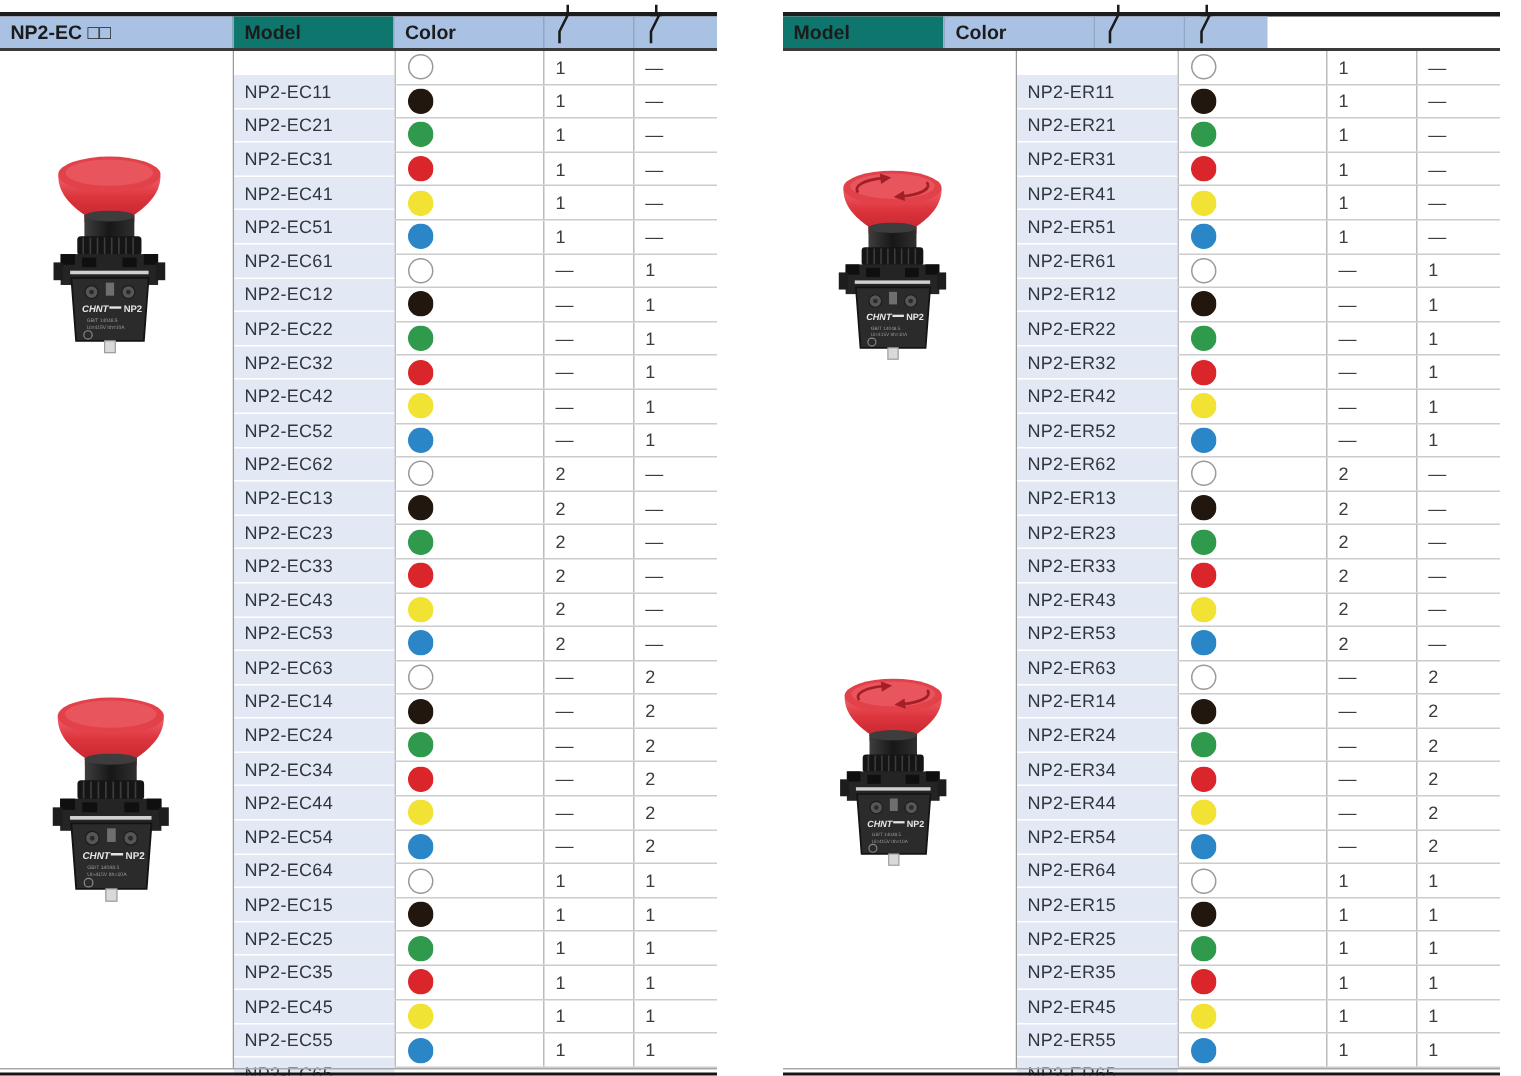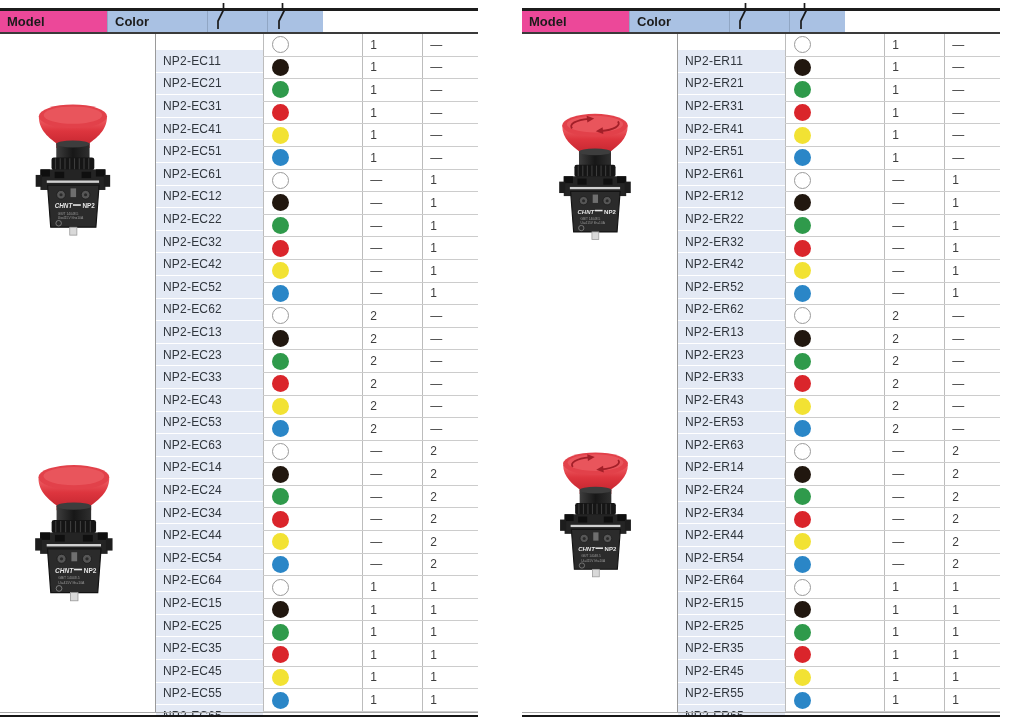--- a/index.html
+++ b/index.html
@@ -19,21 +19,21 @@
     display:flex; height:26px;
     border-top:3px solid #1c1c1c;
     border-bottom:2px solid #3a3a3a;
   }
   .thead .cell {
     background:#a9c1e3; display:flex; align-items:center;
     font-weight:bold; font-size:13px; color:#1b1b1b;
     padding-left:7px; overflow:visible;
   }
   .thead .cell + .cell { border-left:1px solid #90a6c4; }
-  .thead .cell.model-h { background:#ec4899; }
+  .thead .cell.model-h { background:#0f766e; }
   .col-img   { width:155px; }
   .col-model { width:107px; }
   .col-color { width:100px; }
   .col-no    { width:60px;  }
   .col-nc    { width:56px;  }
 
   .contact-sym { position:relative; top:-6px; }
 
   
   .tbody { display:flex; }
@@ -84,20 +84,21 @@
     <linearGradient id="bodyG" x1="0" y1="0" x2="1" y2="0">
       <stop offset="0" stop-color="#3e3e3e"></stop>
       <stop offset="0.5" stop-color="#171717"></stop>
       <stop offset="1" stop-color="#2f2f2f"></stop>
     </linearGradient>
   </defs>
 </svg>
 
 <section class="catalog-table left">
   <div class="thead">
+    <div class="cell col-img">NP2-EC □□</div>
     <div class="cell col-model model-h">Model</div>
     <div class="cell col-color">Color</div>
     <div class="cell col-no">
       <svg class="contact-sym" width="14" height="26" viewBox="0 0 14 26">
         <path d="M8.5,0 V7 L3,18 V26" fill="none" stroke="#1a1a1a" stroke-width="1.7"></path>
       </svg>
     </div>
     <div class="cell col-nc">
       <svg class="contact-sym" width="14" height="26" viewBox="0 0 14 26">
         <path d="M7.5,0 V7 M3.5,7 H11.5 M9.5,7 L4,18 V26" fill="none" stroke="#1a1a1a" stroke-width="1.7"></path>

